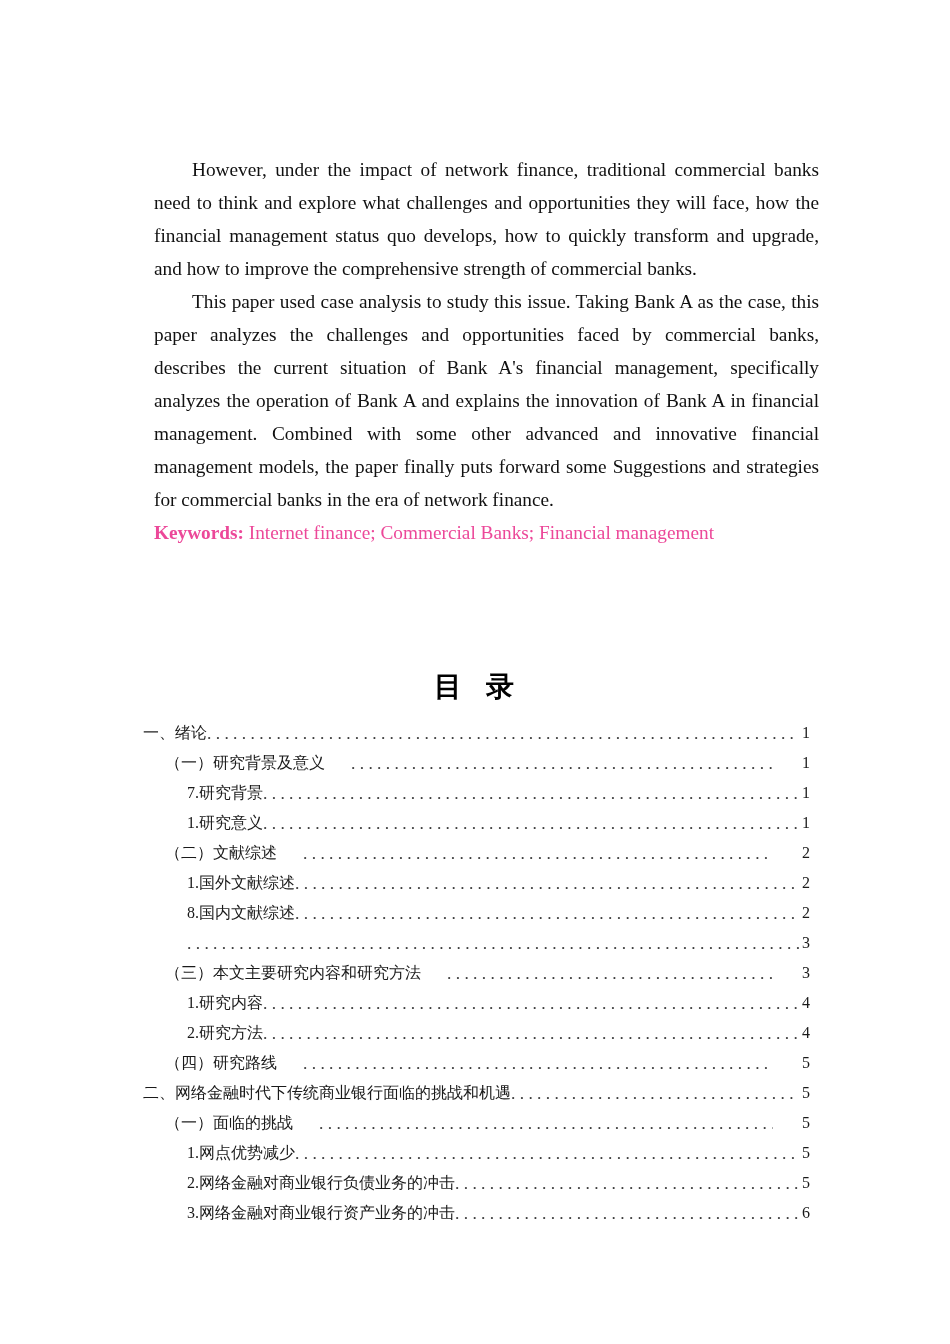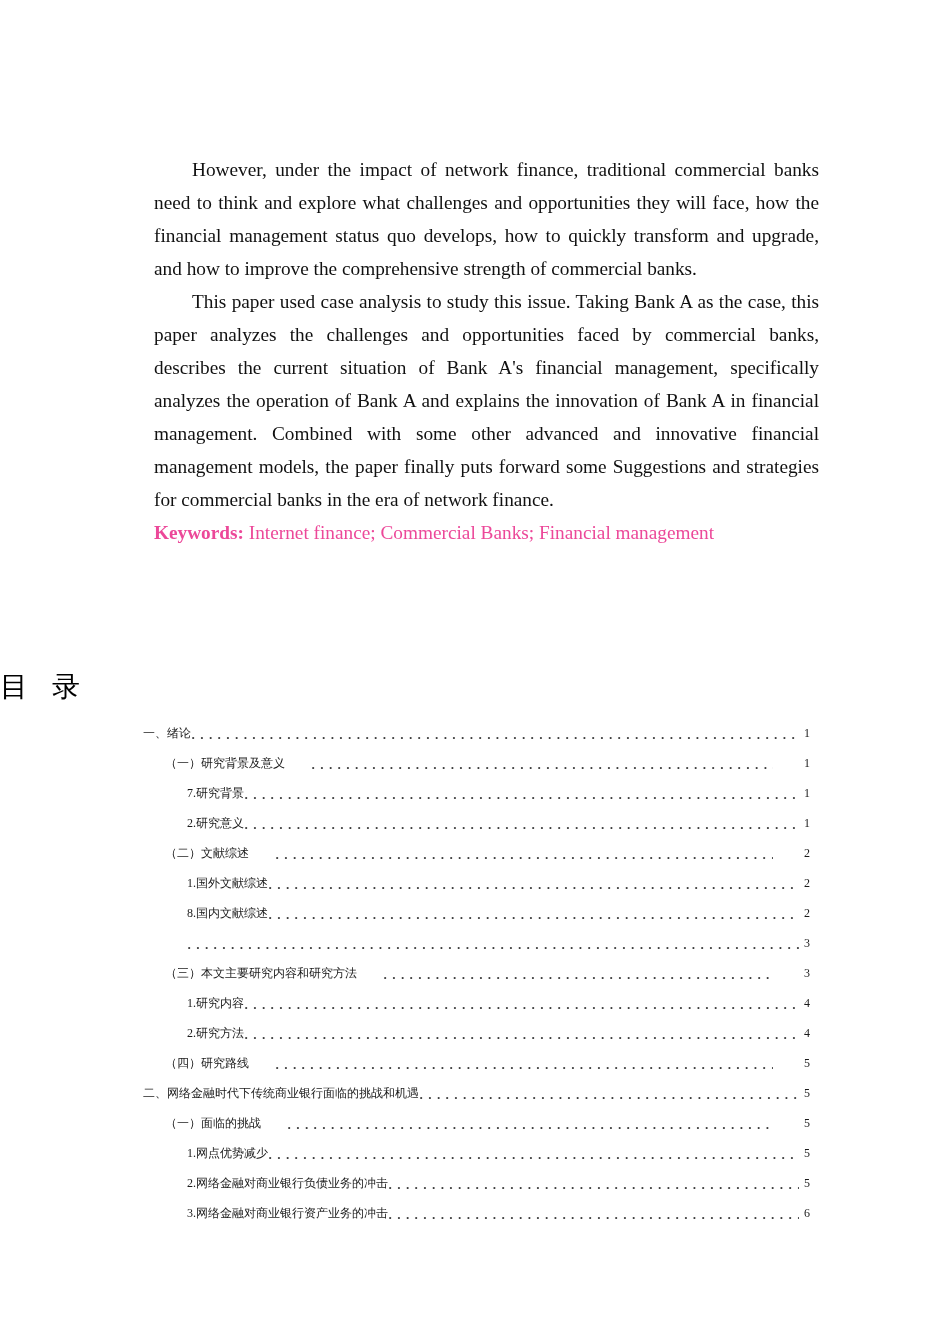--- a/index.html
+++ b/index.html
@@ -78,42 +78,43 @@
   .kw-label {
     font-weight: bold;
   }
 
   
   .toc-title {
     position: absolute;
     left: 0;
     top: 668px;
     width: 950px;
+    text-align: center;
     font-size: 28px;
-    font-weight: normal;
+    font-weight: bold;
     letter-spacing: 2px;
     font-family: "Liberation Serif", "DejaVu Serif", serif;
     color: #000;
   }
   .toc-title .gap {
     display: inline-block;
     width: 22px;
   }
 
   
   .toc {
     position: absolute;
     left: 143px;
     top: 718px;
     width: 667px;
   }
   .toc-row {
     display: flex;
     align-items: flex-end;
-    font-size: 12px;
+    font-size: 16px;
     line-height: 30px;
     height: 30px;
     color: #1a1a1a;
     font-family: "Liberation Serif", "DejaVu Serif", serif;
     white-space: nowrap;
   }
   .toc-row.lvl1 { padding-left: 0px; }
   .toc-row.lvl2 { padding-left: 22px; gap: 26px; }
   .toc-row.lvl3 { padding-left: 44px; }
 
@@ -175,21 +176,21 @@
         <span class="toc-label">（一）研究背景及意义</span>
         <span class="toc-leader"></span>
         <span class="toc-page">1</span>
       </div>
       <div class="toc-row lvl3">
         <span class="toc-label">7.研究背景</span>
         <span class="toc-leader"></span>
         <span class="toc-page">1</span>
       </div>
       <div class="toc-row lvl3">
-        <span class="toc-label">2.研究意义</span>
+        <span class="toc-label">1.研究意义</span>
         <span class="toc-leader"></span>
         <span class="toc-page">1</span>
       </div>
       <div class="toc-row lvl2">
         <span class="toc-label">（二）文献综述</span>
         <span class="toc-leader"></span>
         <span class="toc-page">2</span>
       </div>
       <div class="toc-row lvl3">
         <span class="toc-label">1.国外文献综述</span>

